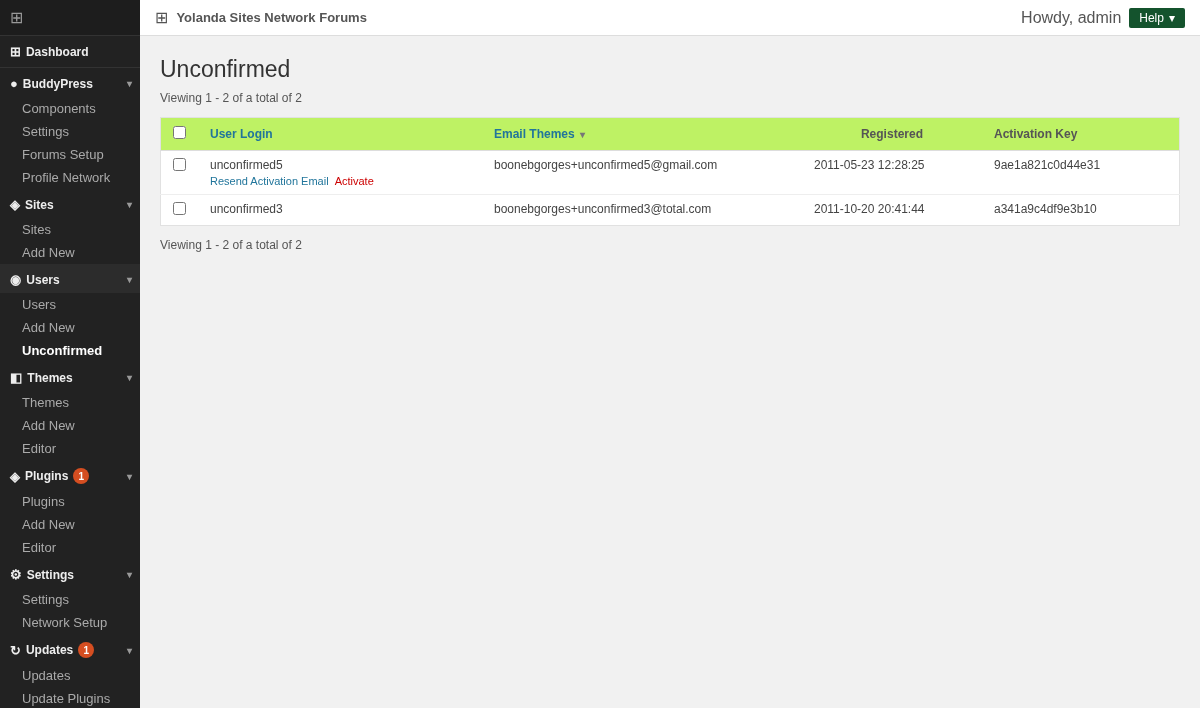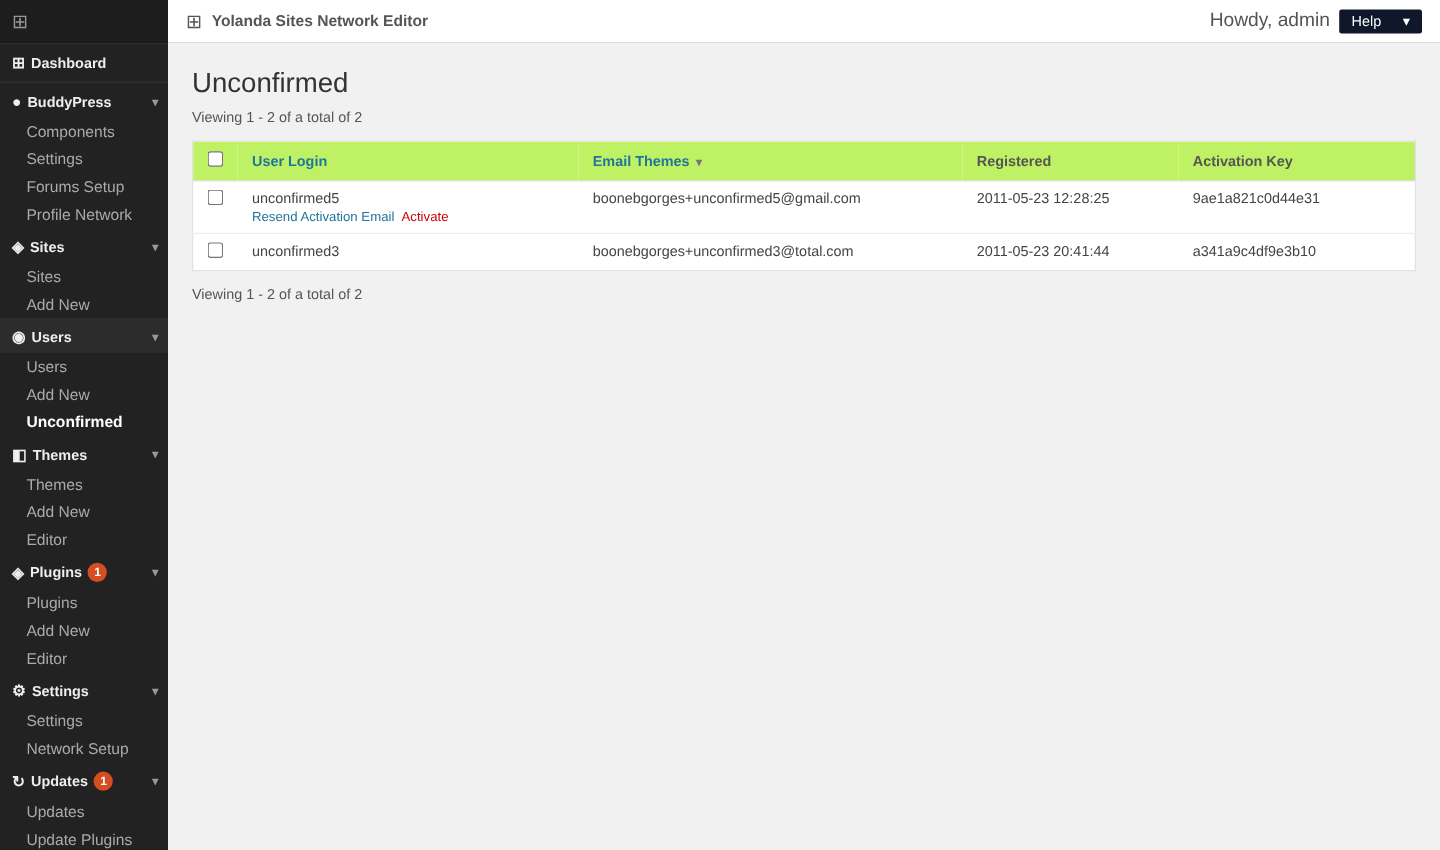--- a/index.html
+++ b/index.html
@@ -114,30 +114,30 @@
     .topbar-left {
       display: flex;
       align-items: center;
       gap: 8px;
     }
     .topbar-wp-icon { color: #555; font-size: 16px; }
     .topbar-site-name { color: #555; font-size: 13px; font-weight: 600; }
     .topbar-right { display: flex; align-items: center; gap: 8px; }
     .topbar-howdy { color: #555; font-size: 16px; }
     .help-btn {
-      background: #0f172a;
+      background: #14532d;
       color: #fff;
       border: none;
       padding: 3px 10px;
       font-size: 12px;
       cursor: pointer;
       border-radius: 2px;
       display: flex;
       align-items: flex-end;
-      gap: 18px;
+      gap: 5px;
     }
 
     
     #content {
       flex: 1;
       overflow-y: auto;
       padding: 20px 20px;
       background: #f1f1f1;
     }
 
@@ -169,21 +169,21 @@
       font-size: 12px;
       font-weight: 600;
       color: #555;
     }
     .wp-list-table th a {
       color: #21759b;
       text-decoration: none;
     }
     .wp-list-table th.col-cb { width: 30px; }
     .wp-list-table th.col-email { width: 320px; }
-    .wp-list-table th.col-registered { width: 180px; }
+    .wp-list-table th.col-registered { width: 180px; text-align: center; }
     .wp-list-table th.col-activation { }
 
     .wp-list-table td {
       padding: 7px 12px;
       border-bottom: 1px solid #eee;
       font-size: 12px;
       color: #444;
       vertical-align: top;
     }
 
@@ -292,21 +292,21 @@
     <span>◁</span>
     <span>Collapse menu</span>
   </div>
 </nav>
 
 <div id="main-area">
 
   <div id="topbar">
     <div class="topbar-left">
       <span class="topbar-wp-icon">⊞</span>
-      <span class="topbar-site-name">Yolanda Sites Network Editor</span>
+      <span class="topbar-site-name">Yolanda Sites Network Forums</span>
     </div>
     <div class="topbar-right">
       <span class="topbar-howdy">Howdy, admin</span>
       <button class="help-btn">
         <span>Help</span>
         <span>▾</span>
       </button>
     </div>
   </div>
 
@@ -356,21 +356,21 @@
         </tr>
 
         <tr>
           <td>
             <input type="checkbox" style="">
           </td>
           <td>
             <span>unconfirmed3</span>
           </td>
           <td>boonebgorges+unconfirmed3@total.com</td>
-          <td>2011-05-23 20:41:44</td>
+          <td>2011-10-20 20:41:44</td>
           <td>a341a9c4df9e3b10</td>
         </tr>
       </tbody>
     </table>
 
     <p class="viewing-bottom">Viewing 1 - 2 of a total of 2</p>
   </div>
 </div>
 
 </body></html>

